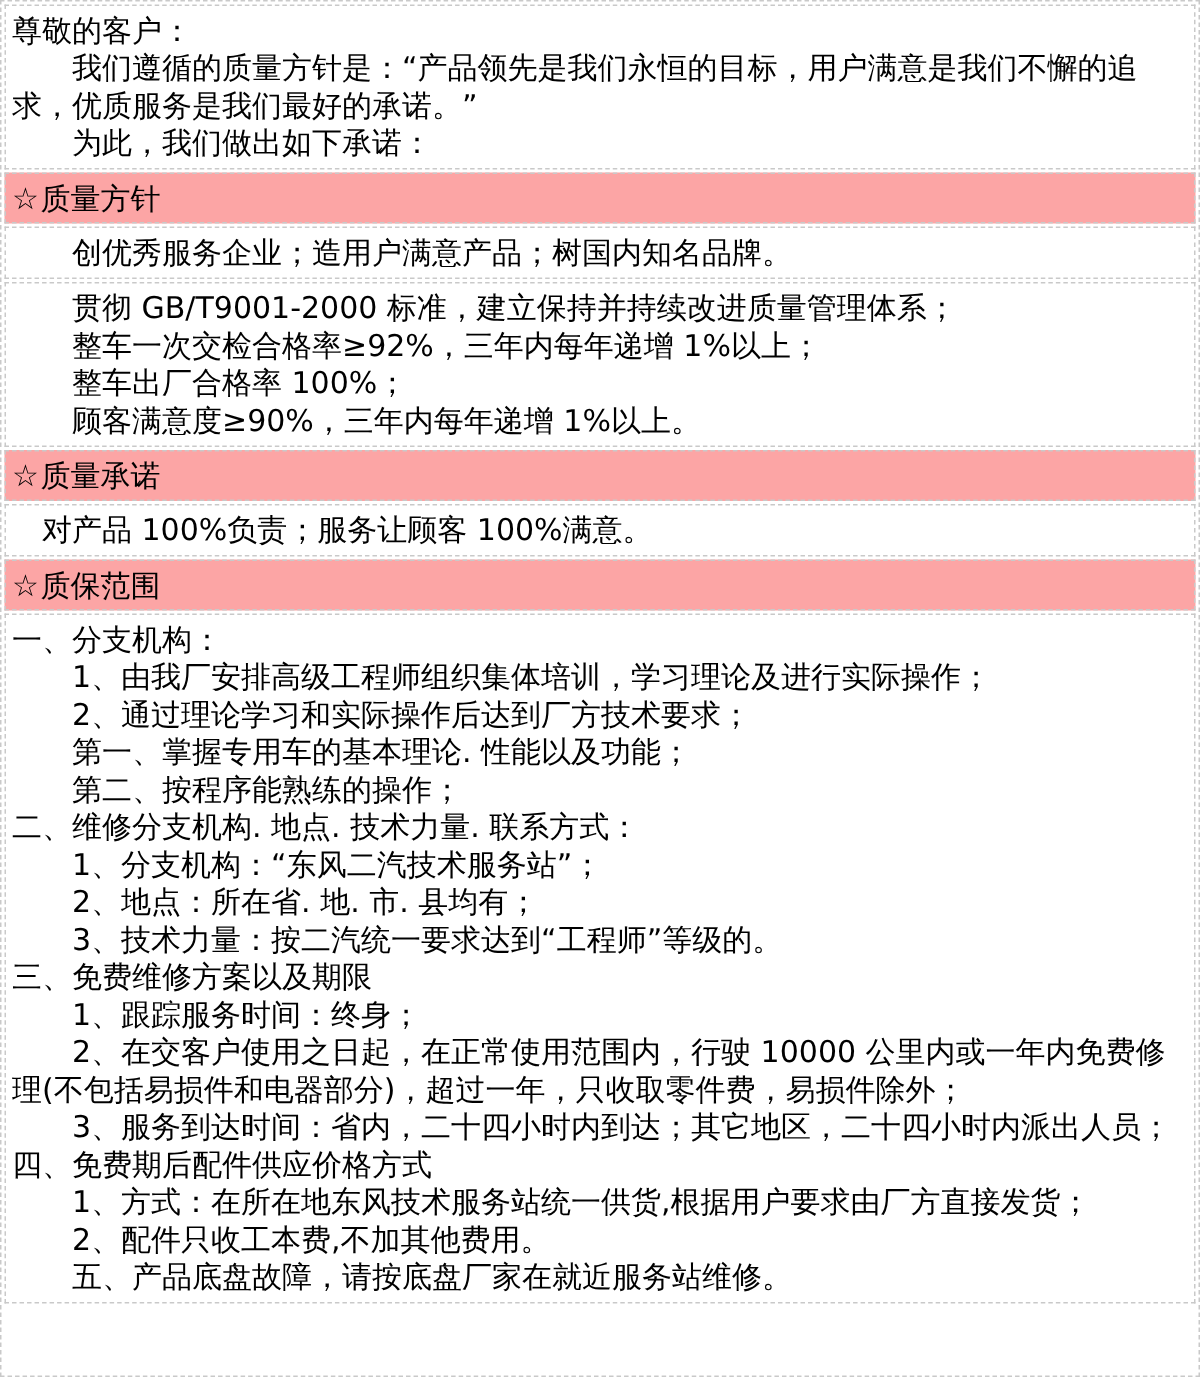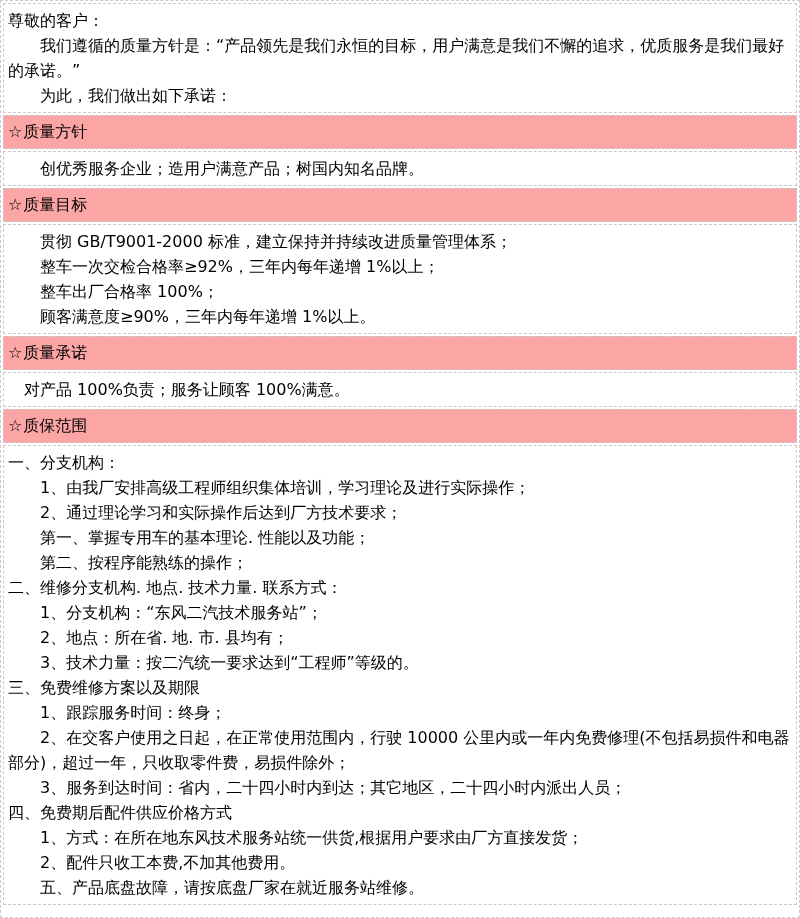--- a/index.html
+++ b/index.html
@@ -13,21 +13,21 @@
     width: 800px;
     min-height: 918px;
     border: 1px dashed #c9c9c9;
     padding: 2px;
     background: #ffffff;
   }
   .row {
     border: 1px dashed #c9c9c9;
     margin-bottom: 2px;
     padding: 4px 4px;
-    font-size: 16px;
+    font-size: 20px;
     line-height: 25px;
     color: #000000;
     background: #ffffff;
     overflow: hidden;
   }
   .row:last-child { margin-bottom: 0; }
   .row.header {
     background: #fca5a5;
     padding: 7px 4px;
     line-height: 18px;
@@ -48,23 +48,20 @@
     <div class="line ind2">为此，我们做出如下承诺：</div>
   </div>
 
   <div class="row header">
     <span class="star">☆</span><span>质量方针</span>
   </div>
   <div class="row">
     <div class="line ind2">创优秀服务企业；造用户满意产品；树国内知名品牌。</div>
   </div>
 
-  <div class="row header">
-    <span class="star">☆</span><span>质量目标</span>
-  </div>
   <div class="row">
     <div class="line ind2">贯彻 GB/T9001-2000 标准，建立保持并持续改进质量管理体系；</div>
     <div class="line ind2">整车一次交检合格率≥92%，三年内每年递增 1%以上；</div>
     <div class="line ind2">整车出厂合格率 100%；</div>
     <div class="line ind2">顾客满意度≥90%，三年内每年递增 1%以上。</div>
   </div>
 
   <div class="row header">
     <span class="star">☆</span><span>质量承诺</span>
   </div>

